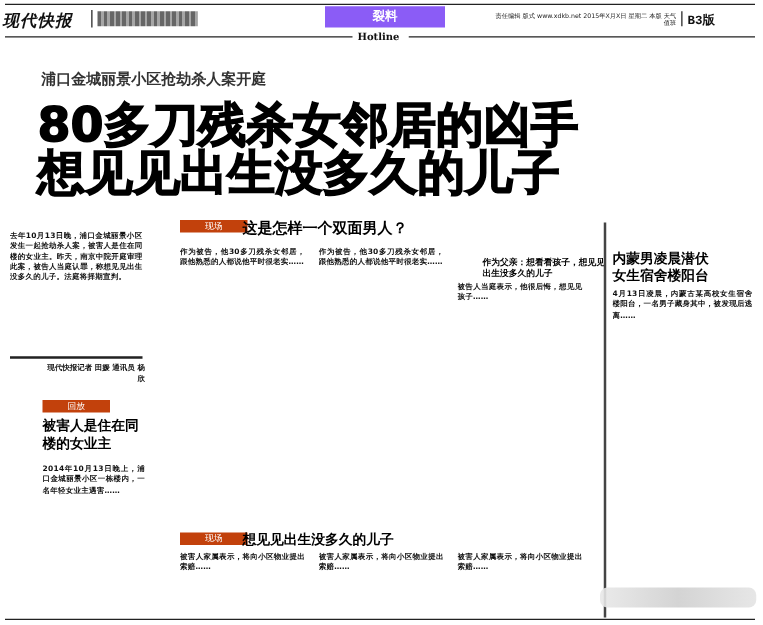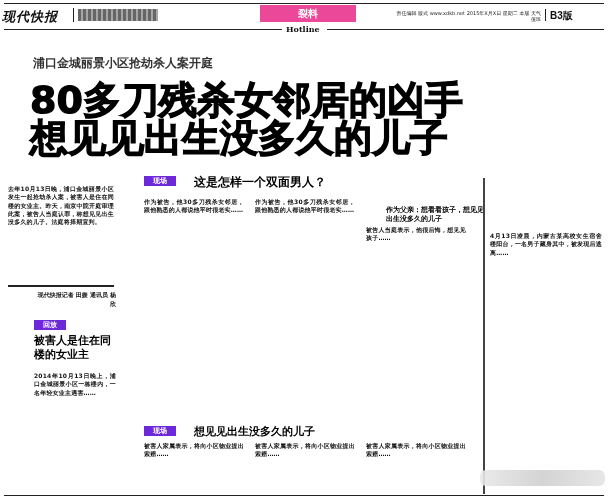--- a/index.html
+++ b/index.html
@@ -1,31 +1,31 @@
 <!DOCTYPE html>
 <html><head>
 <meta charset="utf-8">
 <style>
   html,body{margin:0;padding:0;background:#fff;}
   body{width:610px;height:500px;overflow:hidden;position:relative;font-family:"DejaVu Sans",sans-serif;color:#111;}
   .rule{position:absolute;background:#222;}
   .masthead-name{position:absolute;left:2px;top:8px;font-family:"DejaVu Serif",serif;font-size:13px;font-weight:bold;letter-spacing:1px;font-style:italic;}
   .masthead-sep{position:absolute;left:73px;top:8px;width:1px;height:14px;background:#222;}
   .masthead-logo{position:absolute;left:78px;top:9px;width:80px;height:12px;background:repeating-linear-gradient(90deg,#333 0 3px,#888 3px 5px);opacity:.75;}
-  .section-tab{position:absolute;left:260px;top:5px;width:96px;height:17px;background:#ec4899;color:#fff;font-size:10px;font-weight:bold;text-align:center;line-height:17px;}
+  .section-tab{position:absolute;left:260px;top:5px;width:96px;height:17px;background:#8b5cf6;color:#fff;font-size:10px;font-weight:bold;text-align:center;line-height:17px;}
   .hotline{position:absolute;left:286px;top:24px;font-family:"DejaVu Serif",serif;font-size:8px;font-weight:bold;}
   .header-meta{position:absolute;left:393px;top:10px;font-size:5px;color:#222;width:148px;text-align:right;line-height:6px;}
-  .page-no{position:absolute;left:550px;top:9px;font-size:10px;font-weight:bold;font-family:Liberation Sans, sans-serif;}
+  .page-no{position:absolute;left:550px;top:9px;font-size:10px;font-weight:bold;font-family:Liberation Mono, monospace;}
   .page-sep{position:absolute;left:545px;top:9px;width:1px;height:12px;background:#222;}
   .kicker{position:absolute;left:33px;top:55px;font-size:12px;font-weight:bold;color:#333;letter-spacing:0px;}
   .headline{position:absolute;left:30px;font-size:38px;font-weight:900;letter-spacing:0px;line-height:40px;color:#000;-webkit-text-stroke:1.2px #000;}
   .h1{top:80px;}
   .h2{top:118px;}
   .col-text{position:absolute;font-size:6px;line-height:8.3px;color:#111;font-weight:bold;overflow:hidden;letter-spacing:.2px;text-align:justify;}
-  .tag{position:absolute;background:#6d28d9;color:#fff;font-size:7px;font-weight:bold;padding:0 9px;line-height:10px;}
+  .tag{position:absolute;background:#c2410c;color:#fff;font-size:7px;font-weight:normal;padding:0 20px;line-height:10px;}
   .sub-title{position:absolute;font-weight:bold;color:#000;}
   .byline{position:absolute;font-size:6px;font-weight:bold;text-align:right;line-height:9px;}
   .vrule{position:absolute;background:#444;width:2px;}
   .watermark{position:absolute;left:480px;top:470px;width:125px;height:16px;background:linear-gradient(90deg,#e8e8e8,#cfcfcf,#e4e4e4);border-radius:6px;opacity:.9;}
 </style>
 </head>
 <body>
 
 <div class="rule" style="left:4px;top:3px;width:600px;height:1px;"></div>
 <div class="masthead-name">现代快报</div>
@@ -55,20 +55,22 @@
 <div class="sub-title" style="left:194px;top:174px;font-size:12px;text-align:right;">这是怎样一个双面男人？</div>
 <div class="col-text" style="left:144px;top:198px;width:100px;height:210px;">作为被告，他30多刀残杀女邻居，跟他熟悉的人都说他平时很老实……</div>
 <div class="col-text" style="left:255px;top:198px;width:100px;height:210px;">作为被告，他30多刀残杀女邻居，跟他熟悉的人都说他平时很老实……</div>
 
 <div class="sub-title" style="left:366px;top:206px;width:100px;font-size:7px;line-height:9px;margin-left:20px;">作为父亲：想看看孩子，想见见出生没多久的儿子</div>
 <div class="col-text" style="left:366px;top:226px;width:100px;height:182px;">被告人当庭表示，他很后悔，想见见孩子……</div>
 
 <div class="vrule" style="left:483px;top:178px;height:316px;"></div>
 
 <div class="sub-title" style="left:490px;top:200px;width:115px;font-size:11px;line-height:14px;">
+  <div>内蒙男凌晨潜伏</div>
+  <div>女生宿舍楼阳台</div>
 </div>
 <div class="col-text" style="left:490px;top:232px;width:112px;height:235px;">4月13日凌晨，内蒙古某高校女生宿舍楼阳台，一名男子藏身其中，被发现后逃离……</div>
 <div class="watermark"></div>
 
 <div class="tag" style="left:144px;top:426px;">现场</div>
 <div class="sub-title" style="left:194px;top:424px;font-size:11px;">想见见出生没多久的儿子</div>
 <div class="col-text" style="left:144px;top:442px;width:100px;height:36px;">被害人家属表示，将向小区物业提出索赔……</div>
 <div class="col-text" style="left:255px;top:442px;width:100px;height:36px;">被害人家属表示，将向小区物业提出索赔……</div>
 <div class="col-text" style="left:366px;top:442px;width:100px;height:36px;">被害人家属表示，将向小区物业提出索赔……</div>
 

